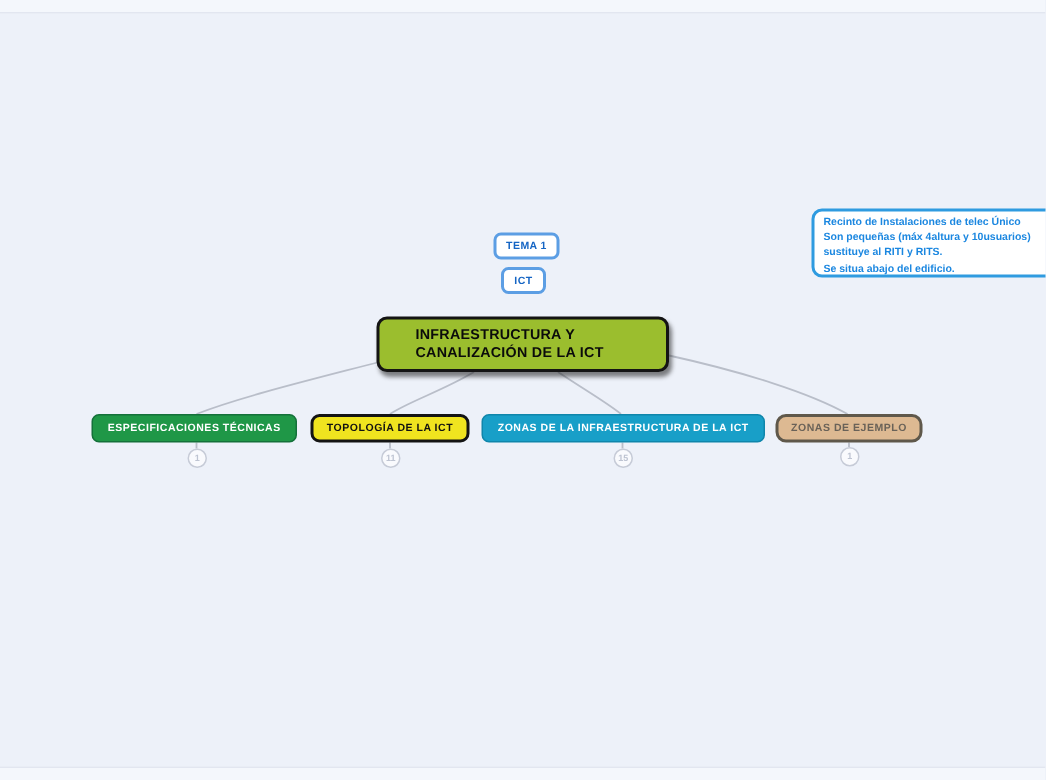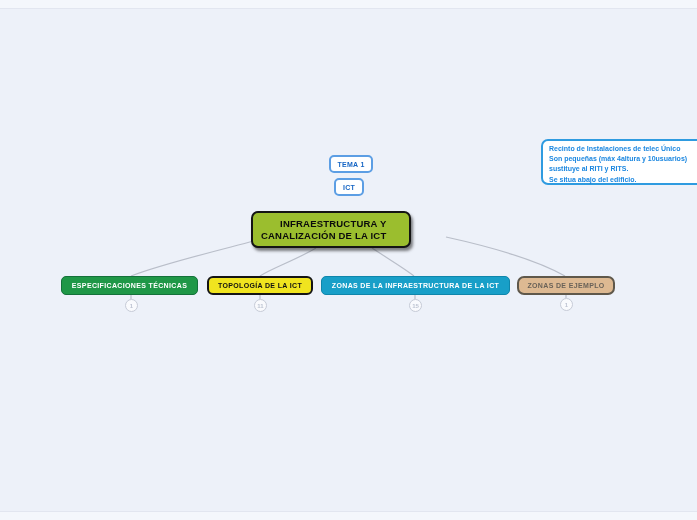--- a/index.html
+++ b/index.html
@@ -19,26 +19,25 @@
   svg.connectors{position:absolute;left:0;top:0;pointer-events:none;}
   .node{position:absolute;box-sizing:border-box;display:flex;align-items:center;justify-content:center;}
   .small-blue{
     background:#FFFFFF;border:2px solid #5C9EE4;border-radius:5px;
     color:#1565C4;font-weight:bold;font-size:7px;letter-spacing:.3px;
     cursor:pointer;
   }
   .tema{left:329px;top:155px;width:44px;height:18px;}
   .ict{left:334px;top:178px;width:30px;height:18px;}
   .root{
-    left:251px;top:211px;width:160px;height:37px;
+    left:251px;top:211px;width:195px;height:37px;
     background:#9BBE2E;border:2px solid #141414;border-radius:7px;
     box-shadow:2px 3px 3px rgba(30,30,30,.55);
-    justify-content:flex-start;padding-left:8px;
+    justify-content:flex-start;padding-left:24px;
     cursor:pointer;
-    text-align:right;
   }
   .root .lines{display:block;color:#0B0B0B;font-weight:bold;font-size:9.5px;line-height:11.5px;letter-spacing:.2px;}
   .child{
     top:276px;height:19px;border-radius:5px;
     font-weight:bold;font-size:7px;letter-spacing:.35px;
     cursor:pointer;white-space:nowrap;
   }
   .child-0{left:61px;width:137px;border:1px solid #14713A;}
   .child-1{left:207px;width:106px;border:2px solid #141414;border-radius:6px;}
   .child-2{left:321px;width:189px;border:1px solid #0F86AB;}

